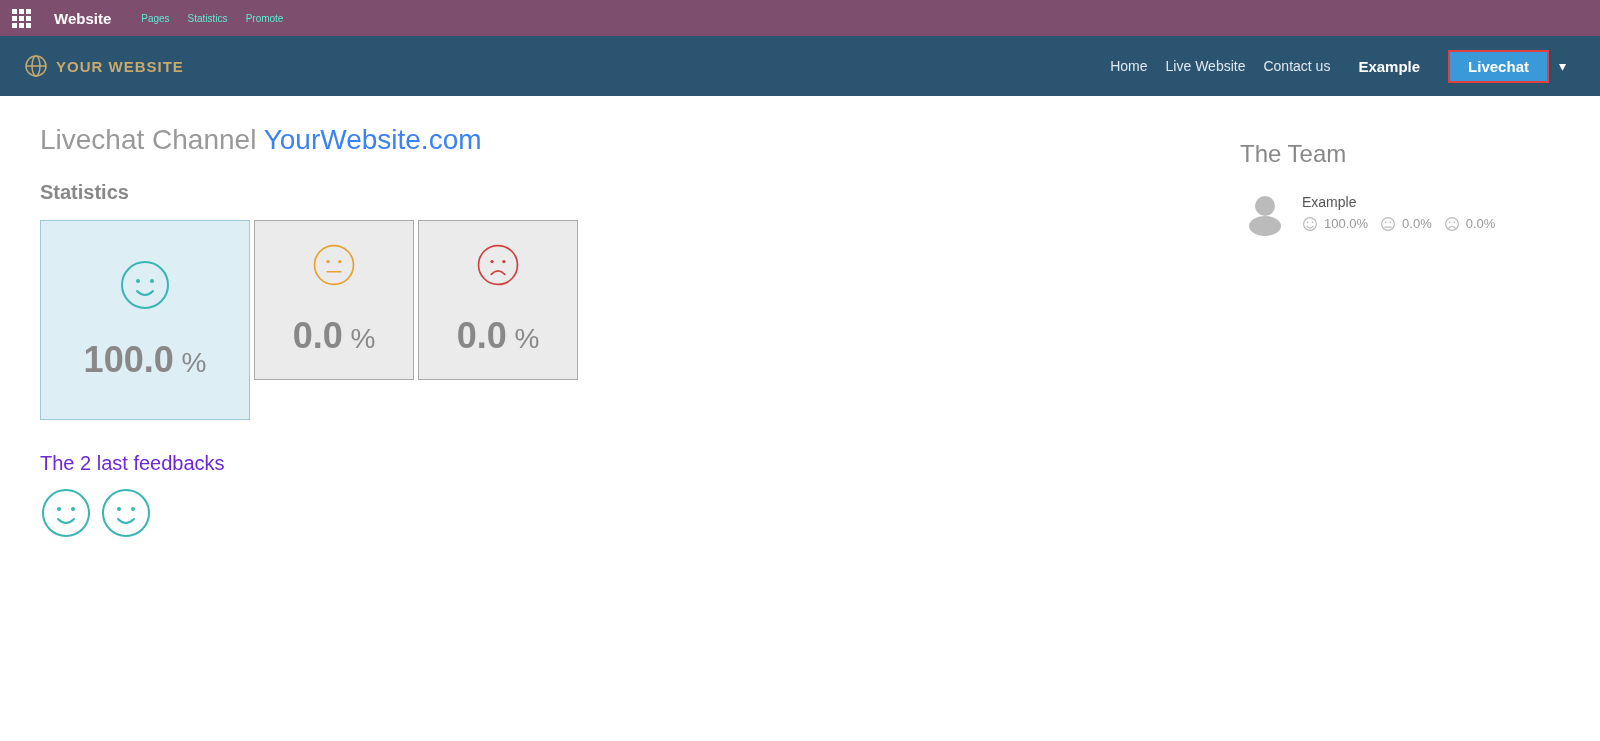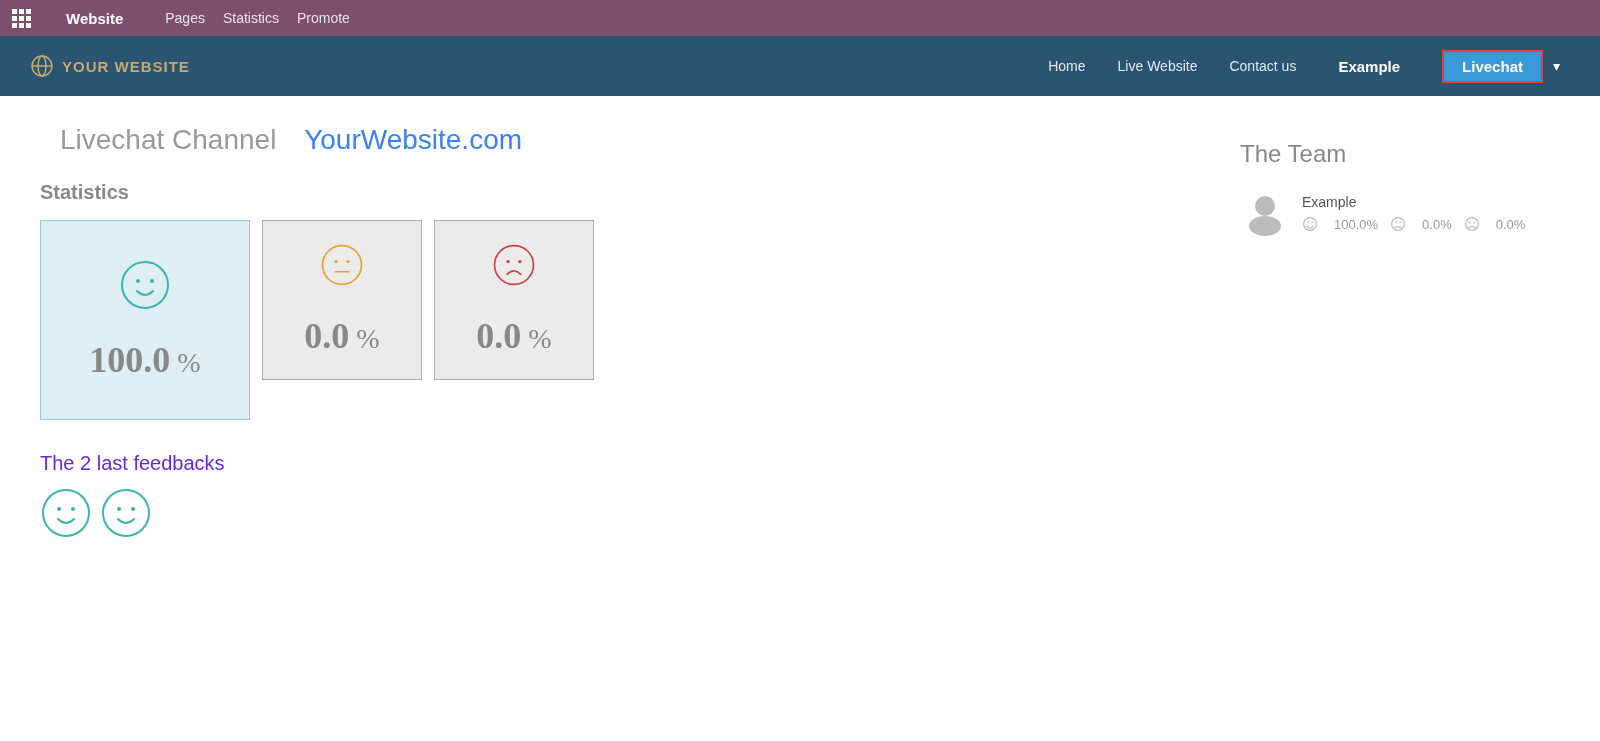--- a/index.html
+++ b/index.html
@@ -5,21 +5,21 @@
     * { margin: 0; padding: 0; box-sizing: border-box; }
     body { font-family: Arial, sans-serif; background: #fff; width: 1600px; min-height: 741px; }
 
     
     .top-bar {
       background: #7d4e6e;
       height: 36px;
       display: flex;
       align-items: center;
       padding: 0 12px;
-      gap: 32px;
+      gap: 20px;
     }
     .top-bar-grid {
       display: inline-block;
       width: 18px;
       height: 18px;
       margin-right: 4px;
     }
     .grid-icon {
       display: grid;
       grid-template-columns: repeat(3,5px);
@@ -34,52 +34,52 @@
       color: #fff;
       font-size: 15px;
       font-weight: bold;
       margin-right: 10px;
     }
     .top-bar-menu {
       display: flex;
       gap: 18px;
     }
     .top-bar-menu a {
-      color: #e5e5e5;
-      font-size: 14px;
+      color: #5eead4;
+      font-size: 10px;
       text-decoration: none;
       cursor: pointer;
     }
 
     
     .website-nav {
       background: #2a5470;
       height: 60px;
       display: flex;
       align-items: center;
-      padding: 0 30px;
+      padding: 0 24px;
     }
     .website-logo {
       display: flex;
       align-items: center;
       gap: 8px;
       color: #c8a96e;
       font-size: 15px;
       font-weight: bold;
       letter-spacing: 1px;
       flex: 1;
     }
     .globe-icon {
       width: 24px;
       height: 24px;
     }
     .website-nav-links {
       display: flex;
       align-items: center;
-      gap: 32px;
+      gap: 18px;
     }
     .website-nav-links a {
       color: #e0e8ef;
       font-size: 14px;
       text-decoration: none;
       cursor: pointer;
     }
     .website-nav-links .example-btn {
       background: transparent;
       border: none;
@@ -126,36 +126,34 @@
     .page-title {
       font-size: 32px;
       color: #666;
       font-weight: 300;
       margin-bottom: 24px;
     }
     .page-title span {
       color: #999;
       font-size: 28px;
       font-weight: 300;
-      margin-left: 20px;
     }
 
     .section-label {
       font-size: 20px;
       color: #888;
       margin-bottom: 16px;
       font-weight: 700;
     }
 
     
     .stats-cards {
       display: flex;
-      gap: 12px;
+      gap: 4px;
       margin-bottom: 32px;
-      font-family: Liberation Serif, serif;
     }
     .stat-card {
       display: flex;
       flex-direction: column;
       align-items: center;
       justify-content: center;
       padding: 20px;
       border: 1px solid #ccc;
     }
     .stat-card.happy {
@@ -233,22 +231,21 @@
     }
     .team-member-stats {
       display: flex;
       gap: 12px;
       font-size: 13px;
       color: #999;
       align-items: center;
     }
     .team-stat {
       display: flex;
-      align-items: center;
-      gap: 16px;
+      gap: 6px;
     }
   </style>
 </head>
 <body>
 
 <div class="top-bar">
   <div class="top-bar-grid">
     <div class="grid-icon">
       <span></span>
         <span></span>

